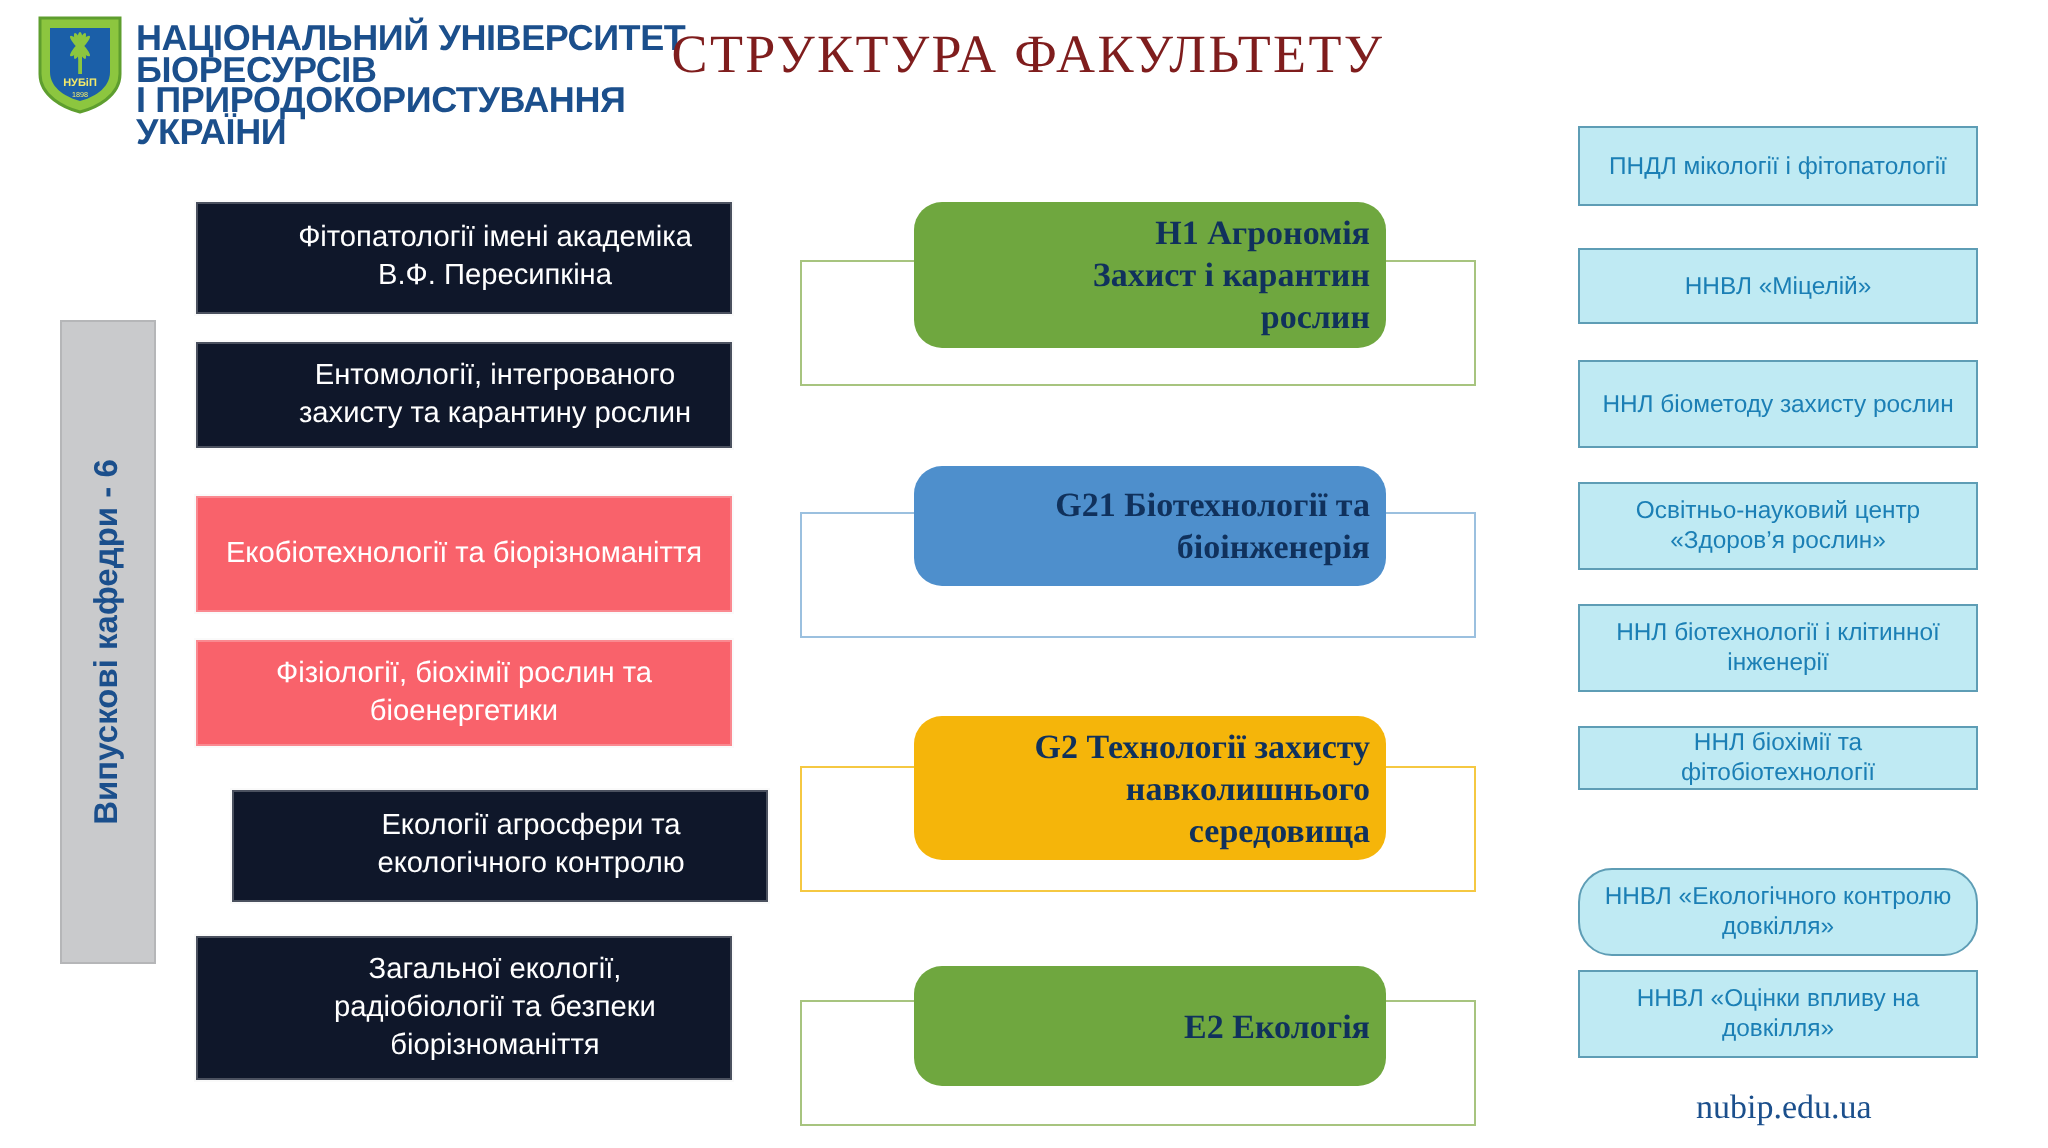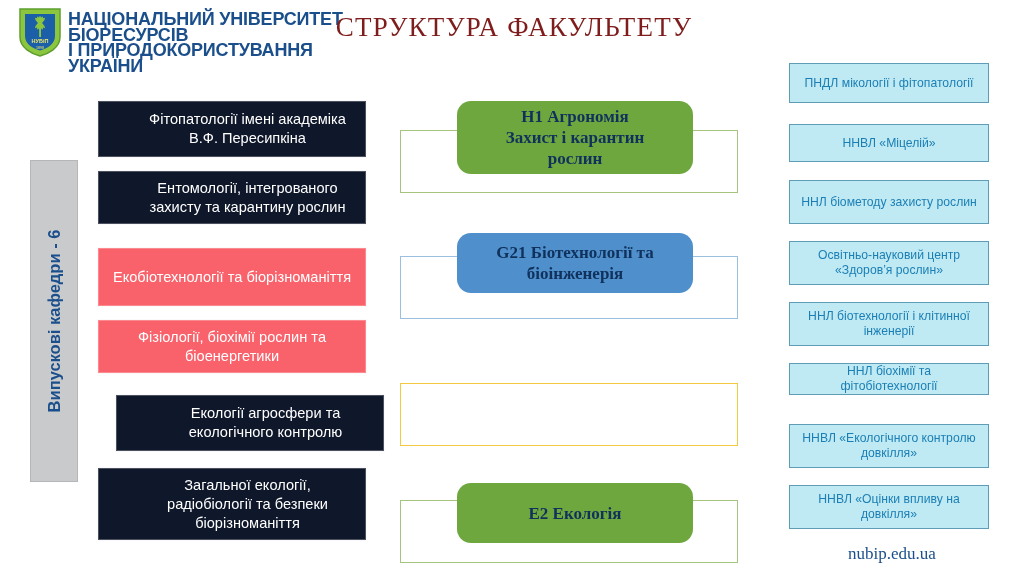--- a/index.html
+++ b/index.html
@@ -107,21 +107,21 @@
 
   
   .pill {
     position: absolute;
     left: 457px;
     width: 236px;
     border-radius: 14px;
     box-sizing: border-box;
     display: flex;
     flex-direction: column;
-    align-items: center;
+    align-items: flex-end;
     justify-content: center;
     text-align: center;
     font-family: "Liberation Serif", serif;
     font-weight: bold;
     font-size: 17px;
     line-height: 21px;
     color: #10315C;
     padding: 4px 8px;
   }
   .pill.green  { background: #6FA73F; }
@@ -219,20 +219,25 @@
     <span class="line">H1 Агрономія</span>
     <span class="line">Захист і карантин</span>
     <span class="line">рослин</span>
   </div>
 
   <div class="pill blue" style="top:233px; height:60px;">
     <span class="line">G21 Біотехнології та</span>
     <span class="line">біоінженерія</span>
   </div>
 
+  <div class="pill yellow" style="top:358px; height:72px;">
+    <span class="line">G2 Технології захисту</span>
+    <span class="line">навколишнього</span>
+    <span class="line">середовища</span>
+  </div>
 
   <div class="pill green2" style="top:483px; height:60px;">
     <span class="line">E2 Екологія</span>
   </div>
 
   <div class="lab" style="top:63px;  height:40px;">
       <span>ПНДЛ мікології і фітопатології</span>
     </div>
   <div class="lab" style="top:124px; height:38px;">
       <span>ННВЛ «Міцелій»</span>
@@ -242,21 +247,21 @@
     </div>
   <div class="lab" style="top:302px; height:44px;">
       <span>ННЛ біотехнології і клітинної інженерії</span>
     </div>
   <div class="lab" style="top:241px; height:44px;">
       <span>Освітньо-науковий центр «Здоров’я рослин»</span>
     </div>
   <div class="lab" style="top:363px; height:32px;">
       <span>ННЛ біохімії та фітобіотехнології</span>
     </div>
-  <div class="lab" style="top:424px; height:44px;">
+  <div class="lab" style="top:434px; height:44px;border-radius:17px;">
       <span>ННВЛ «Екологічного контролю довкілля»</span>
     </div>
   <div class="lab" style="top:485px; height:44px;">
       <span>ННВЛ «Оцінки впливу на довкілля»</span>
     </div>
 
   <div class="footer">nubip.edu.ua</div>
 
 </div>
 

